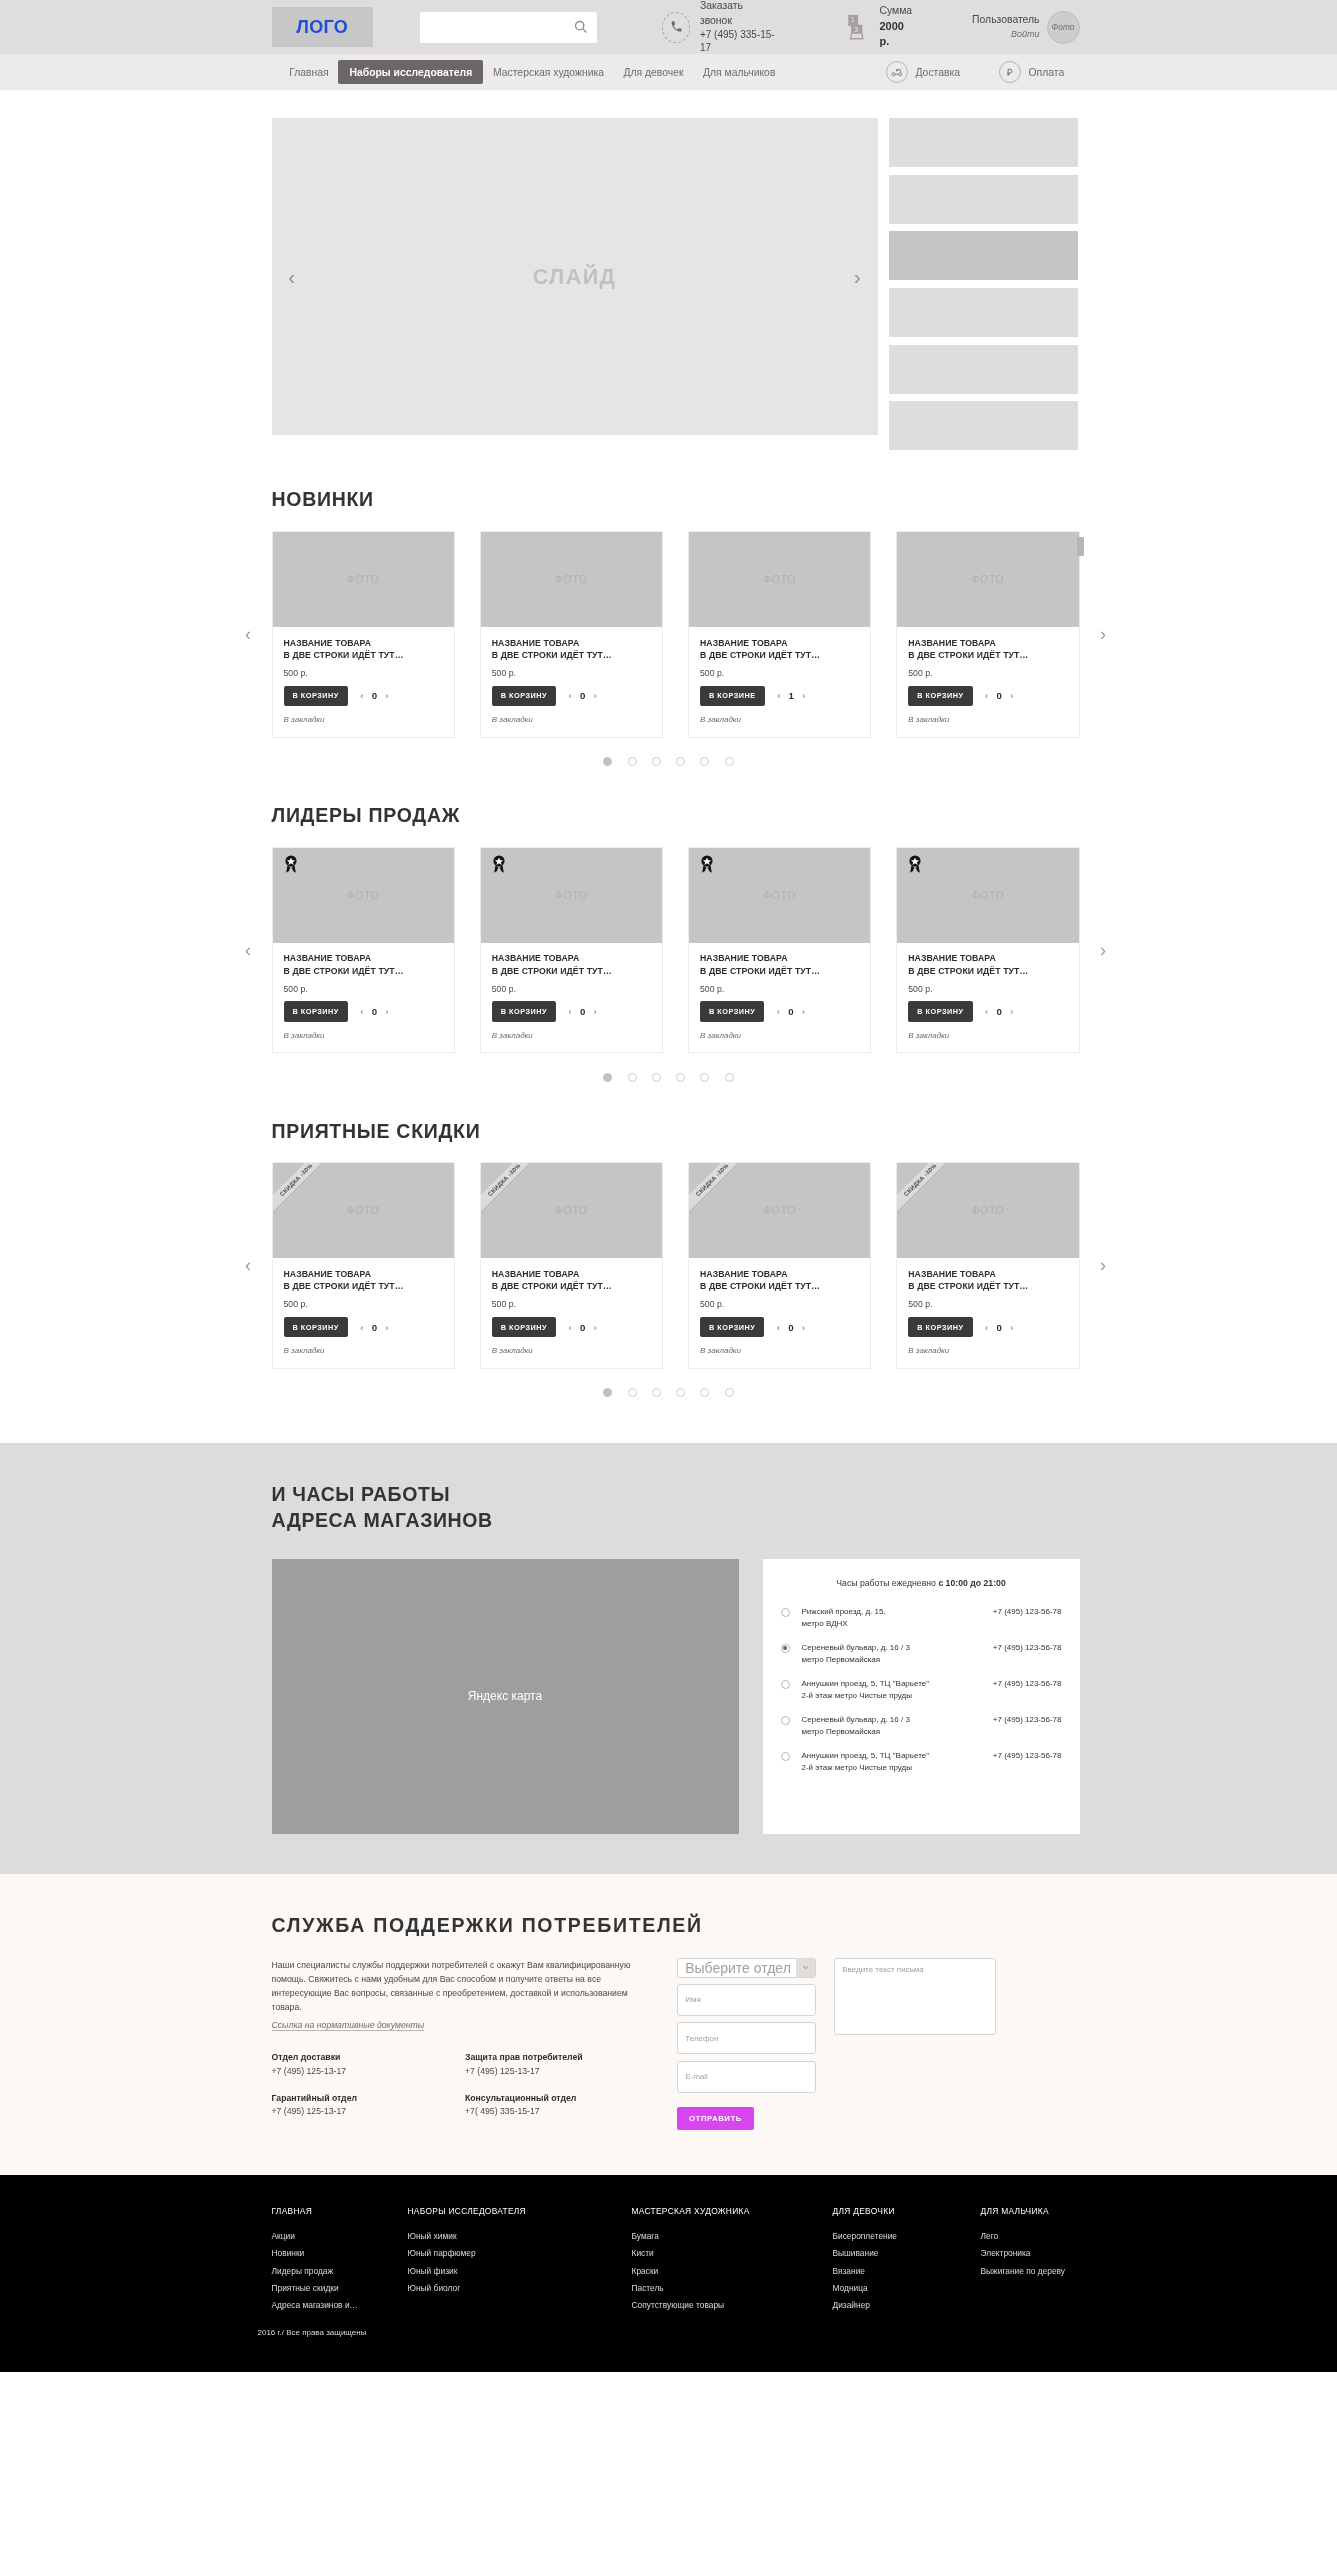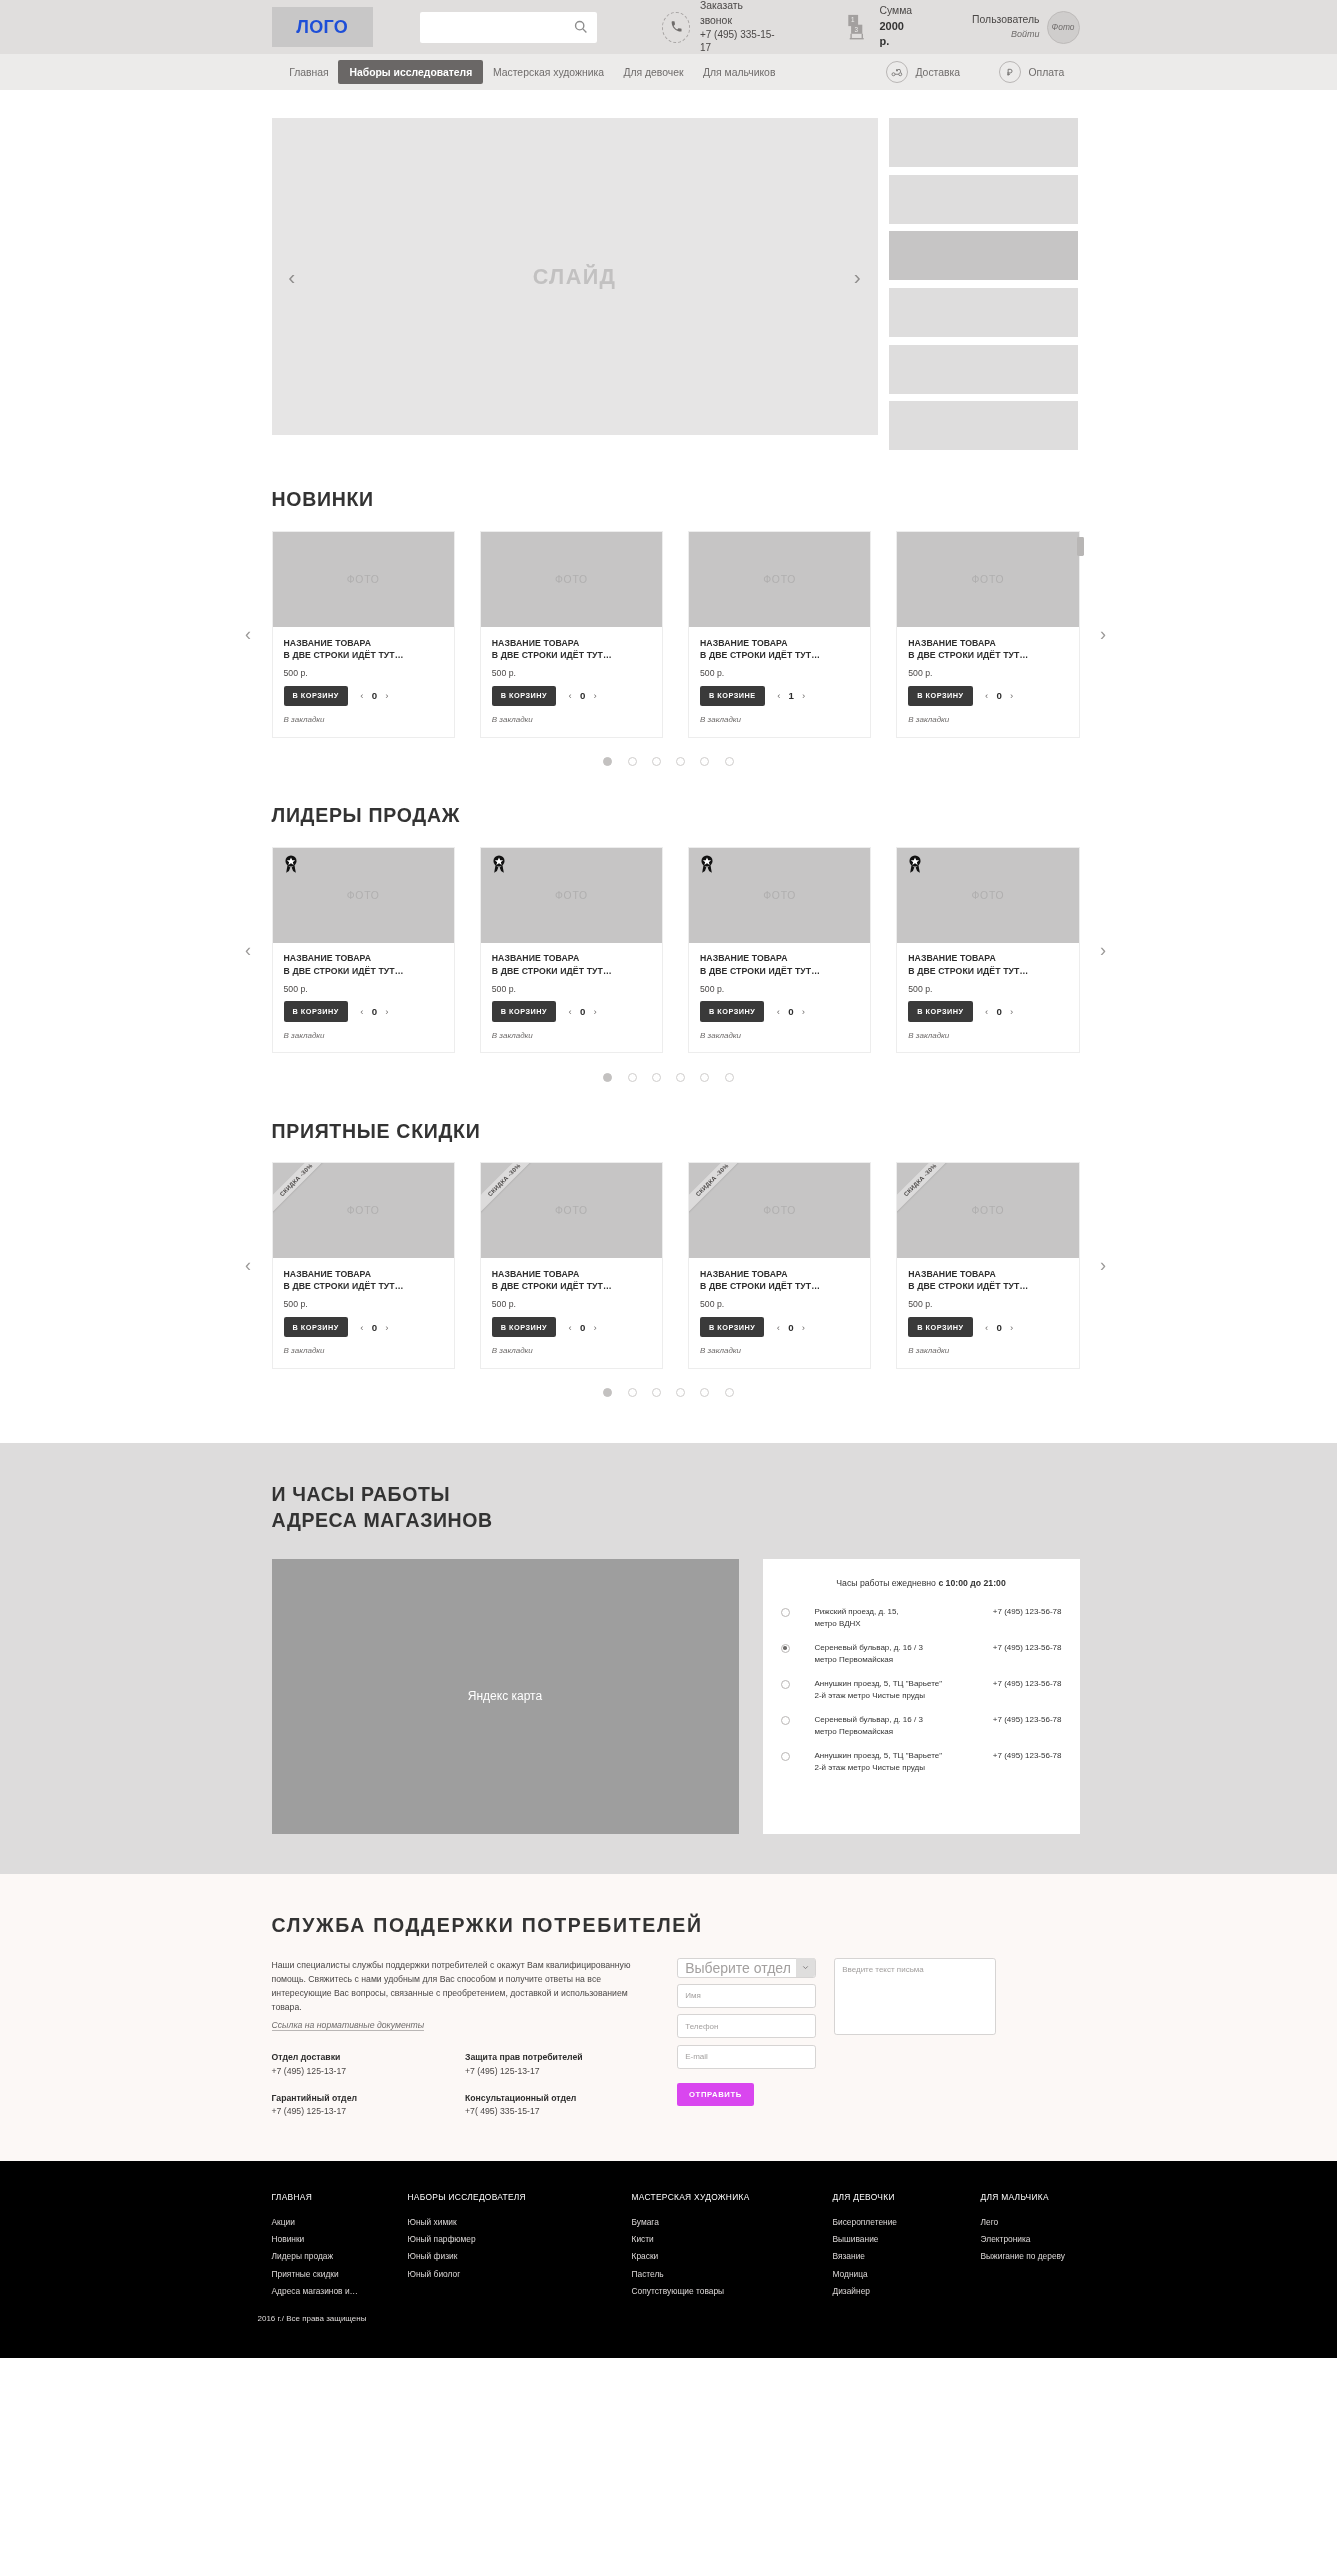--- a/index.html
+++ b/index.html
@@ -104,37 +104,37 @@
   .map{width:467px;height:275px;background:#9e9e9e;display:flex;align-items:center;justify-content:center;
     color:#fff;font-size:12px;}
   .addr-card{flex:1;background:#fff;padding:19.5px 18px 18px 18px;}
   .addr-hours{text-align:center;font-size:8.7px;color:#333;margin-bottom:18px;}
   .addr-hours b{font-weight:700;}
   .addr-list{display:flex;flex-direction:column;gap:12px;}
   .addr-item{display:flex;align-items:flex-start;}
   .radio{width:9px;height:9px;border-radius:50%;border:1px solid #b9b6b5;flex:0 0 9px;margin-top:1.4px;
     display:flex;align-items:center;justify-content:center;cursor:pointer;}
   .radio.checked::after{content:"";width:3.5px;height:3.5px;border-radius:50%;background:#6f6c6b;}
-  .addr-text{flex:1;margin-left:25px;font-size:8px;color:#333;line-height:1.5;padding-right:5.6px;}
+  .addr-text{flex:1;margin-left:12px;font-size:8px;color:#333;line-height:1.5;padding-right:5.6px;}
   .addr-phone{font-size:8px;color:#333;white-space:nowrap;line-height:1.5;}
 
   
   .sup-sec{background:#fcf8f6;padding:40px 0 45px 0;}
   .sup-title{font-size:19.5px;font-weight:700;color:#333;letter-spacing:1.7px;margin-left:14px;margin-bottom:21px;}
   .sup-row{display:flex;margin-left:14px;gap:18px;}
   .sup-left{width:387px;}
   .sup-p{font-size:8.7px;color:#4a4746;line-height:1.62;}
   .sup-link{display:inline-block;margin-top:6.3px;font-size:8.7px;color:#6f6c6b;font-style:italic;
     border-bottom:0.7px solid #b9b6b5;cursor:pointer;}
   .sup-depts{display:flex;flex-wrap:wrap;margin-top:21px;row-gap:16.7px;}
   .dept{width:50%;}
   .dept-name{font-size:8.7px;font-weight:700;color:#2d2d2d;}
   .dept-phone{font-size:8.7px;color:#4a4746;margin-top:3.5px;}
   .sup-form{width:139px;display:flex;flex-direction:column;gap:6.3px;}
-  .fld{height:24px;border:0.7px solid #d6d4d3;border-radius:2.8px;background:#fff;padding:0 7.7px;font-size:8px;
+  .fld{height:32px;border:0.7px solid #d6d4d3;border-radius:2.8px;background:#fff;padding:0 7.7px;font-size:8px;
     color:#333;outline:none;font-family:"Liberation Sans",sans-serif;}
   .fld::placeholder{color:#a3a09f;}
   .sel-wrap{position:relative;height:20px;}
   .sel{width:100%;height:20px;border:0.7px solid #d6d4d3;border-radius:2.8px;background:#fff;padding:0 21px 0 7.7px;
     font-size:14px;color:#a3a09f;outline:none;appearance:none;font-family:"Liberation Sans",sans-serif;cursor:pointer;}
   .sel-btn{position:absolute;right:0.7px;top:0.7px;width:19px;height:19px;background:#dfdedd;border-radius:0 2.1px 2.1px 0;
     display:flex;align-items:center;justify-content:center;color:#79perm;color:#797676;pointer-events:none;}
   .ta{width:162px;height:77px;border:0.7px solid #d6d4d3;border-radius:2.8px;background:#fff;padding:6.3px 7.7px;
     font-size:8px;color:#333;outline:none;resize:none;font-family:"Liberation Sans",sans-serif;}
   .ta::placeholder{color:#a3a09f;}

